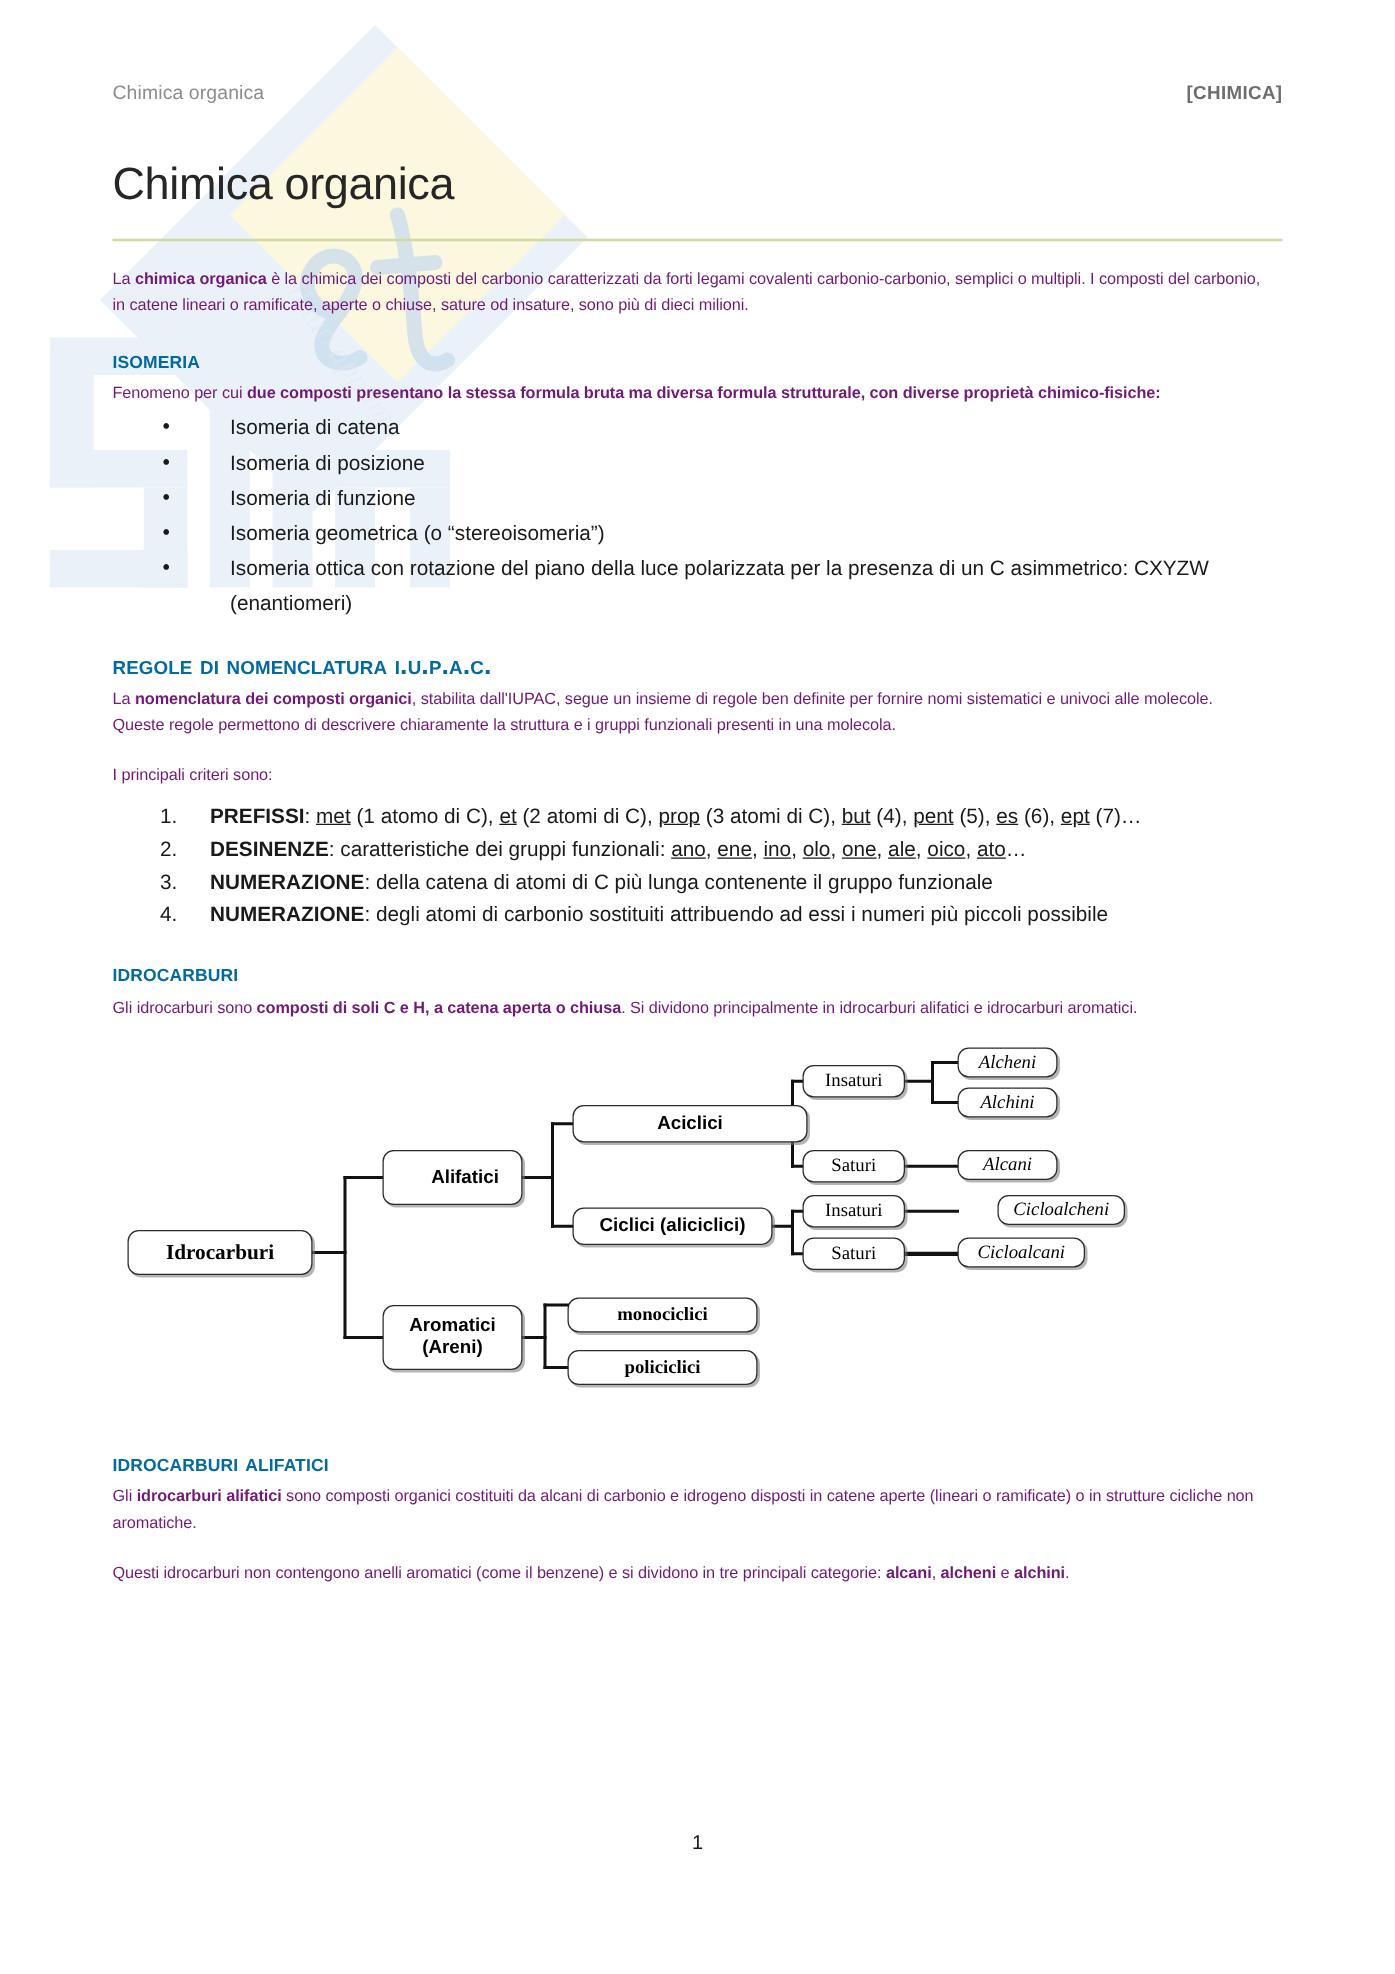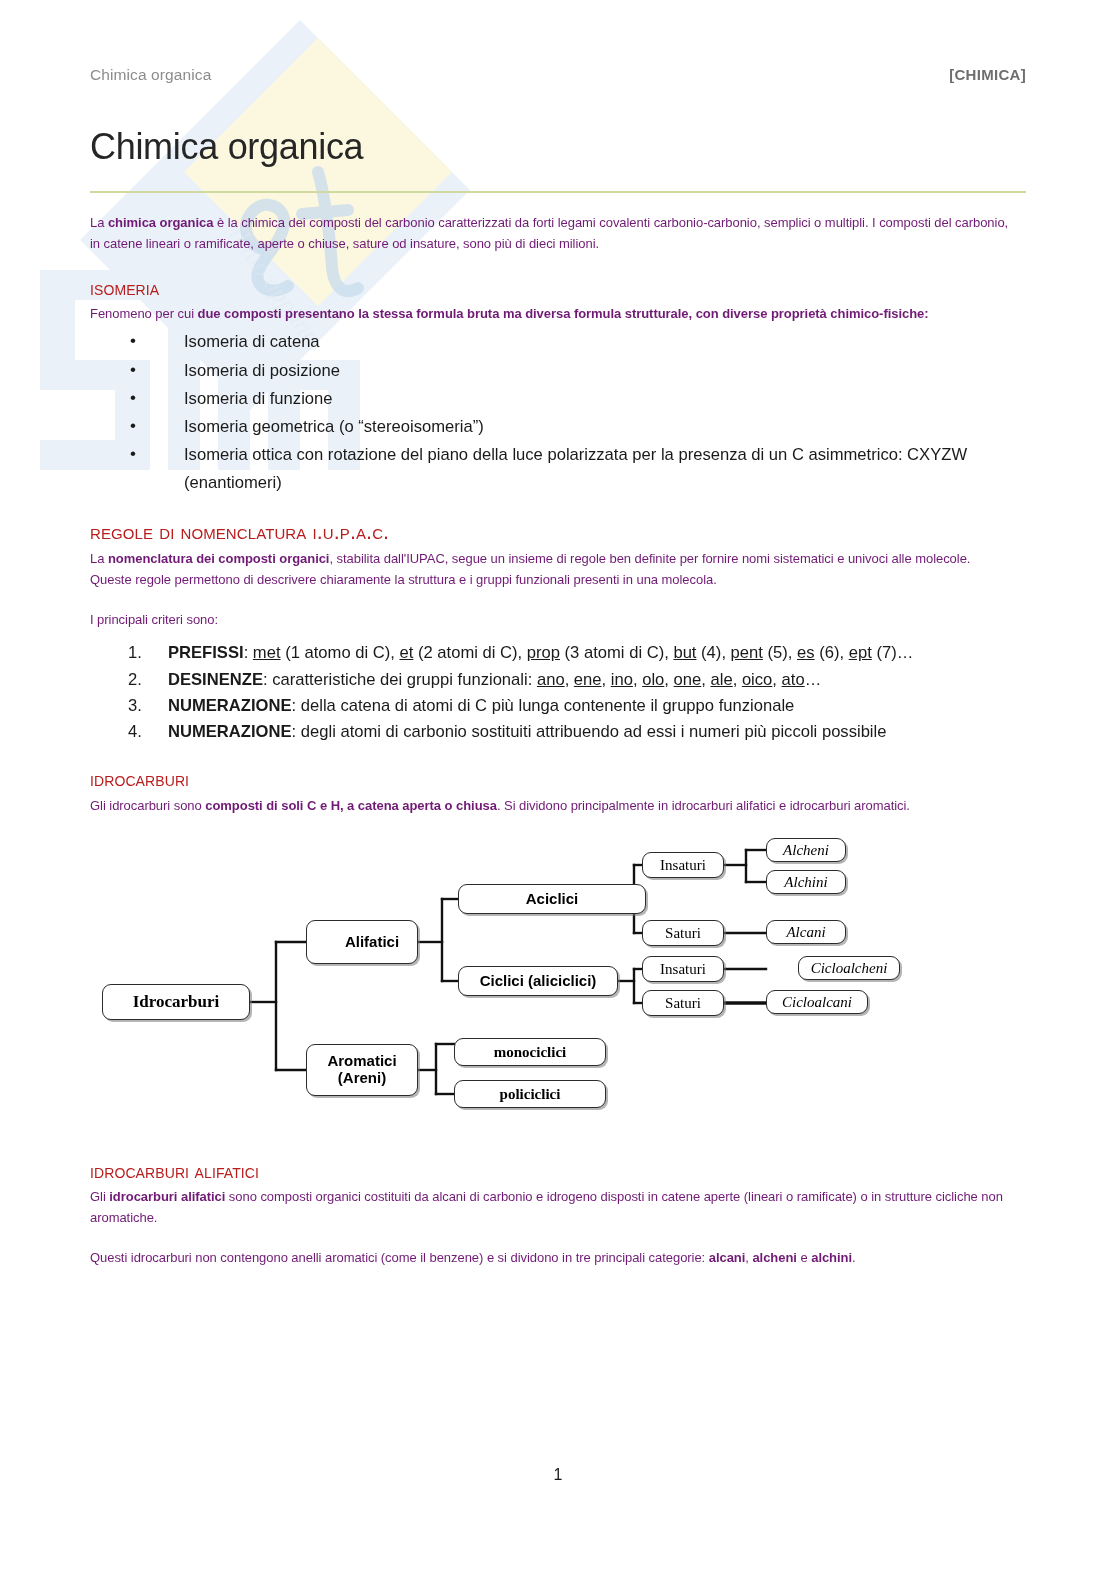--- a/index.html
+++ b/index.html
@@ -79,22 +79,22 @@
     color: #701a75;
     letter-spacing: -.05px;
   }
   p.body.tight { margin-top: 4px; }
   p.body.gap   { margin-top: 19px; }
   .b { font-weight: bold; }
   .u { text-decoration: underline; }
 
   
   h2.sec {
-    color: #b91c1c;
-    font-weight: normal;
+    color: #0369a1;
+    font-weight: bold;
     font-size: 20.5px;
     font-variant: small-caps;
     text-transform: lowercase;
     margin: 22px 0 1px 0;
     letter-spacing: .1px;
     line-height: 1.15;
   }
   h2.sec.sub { font-size: 19.5px; }
   h2.sec.nom { font-size: 21.5px; }
 

